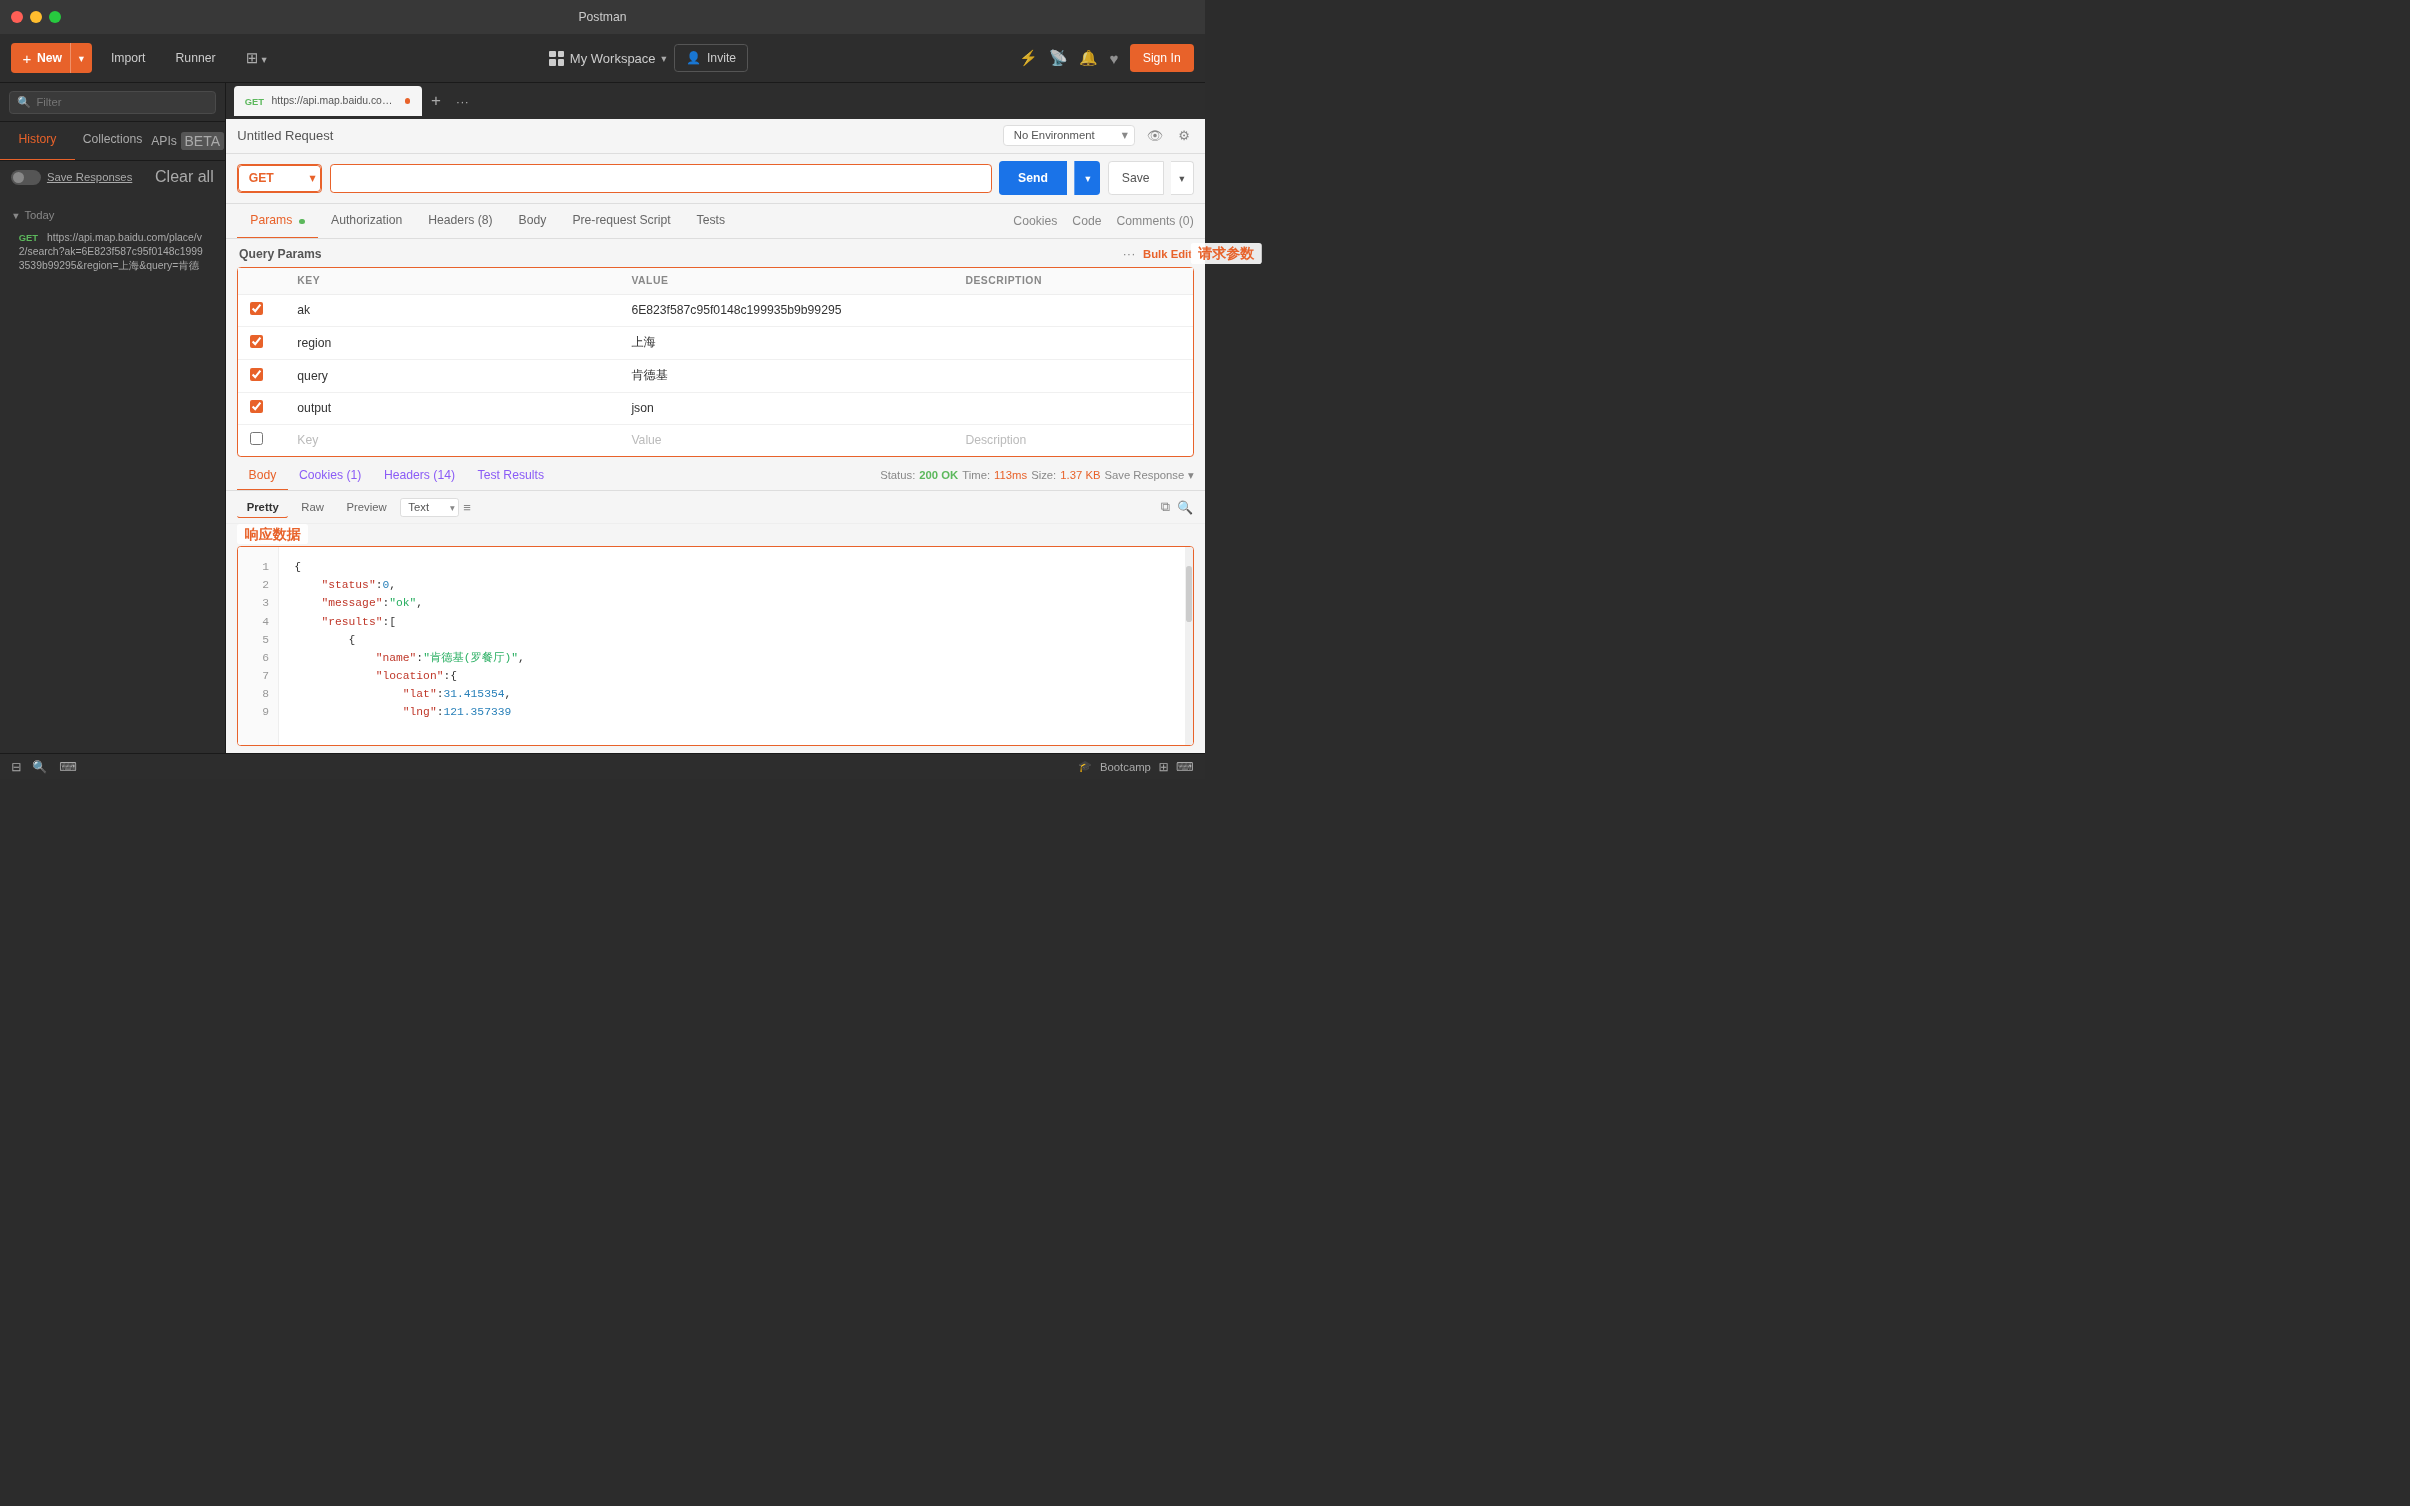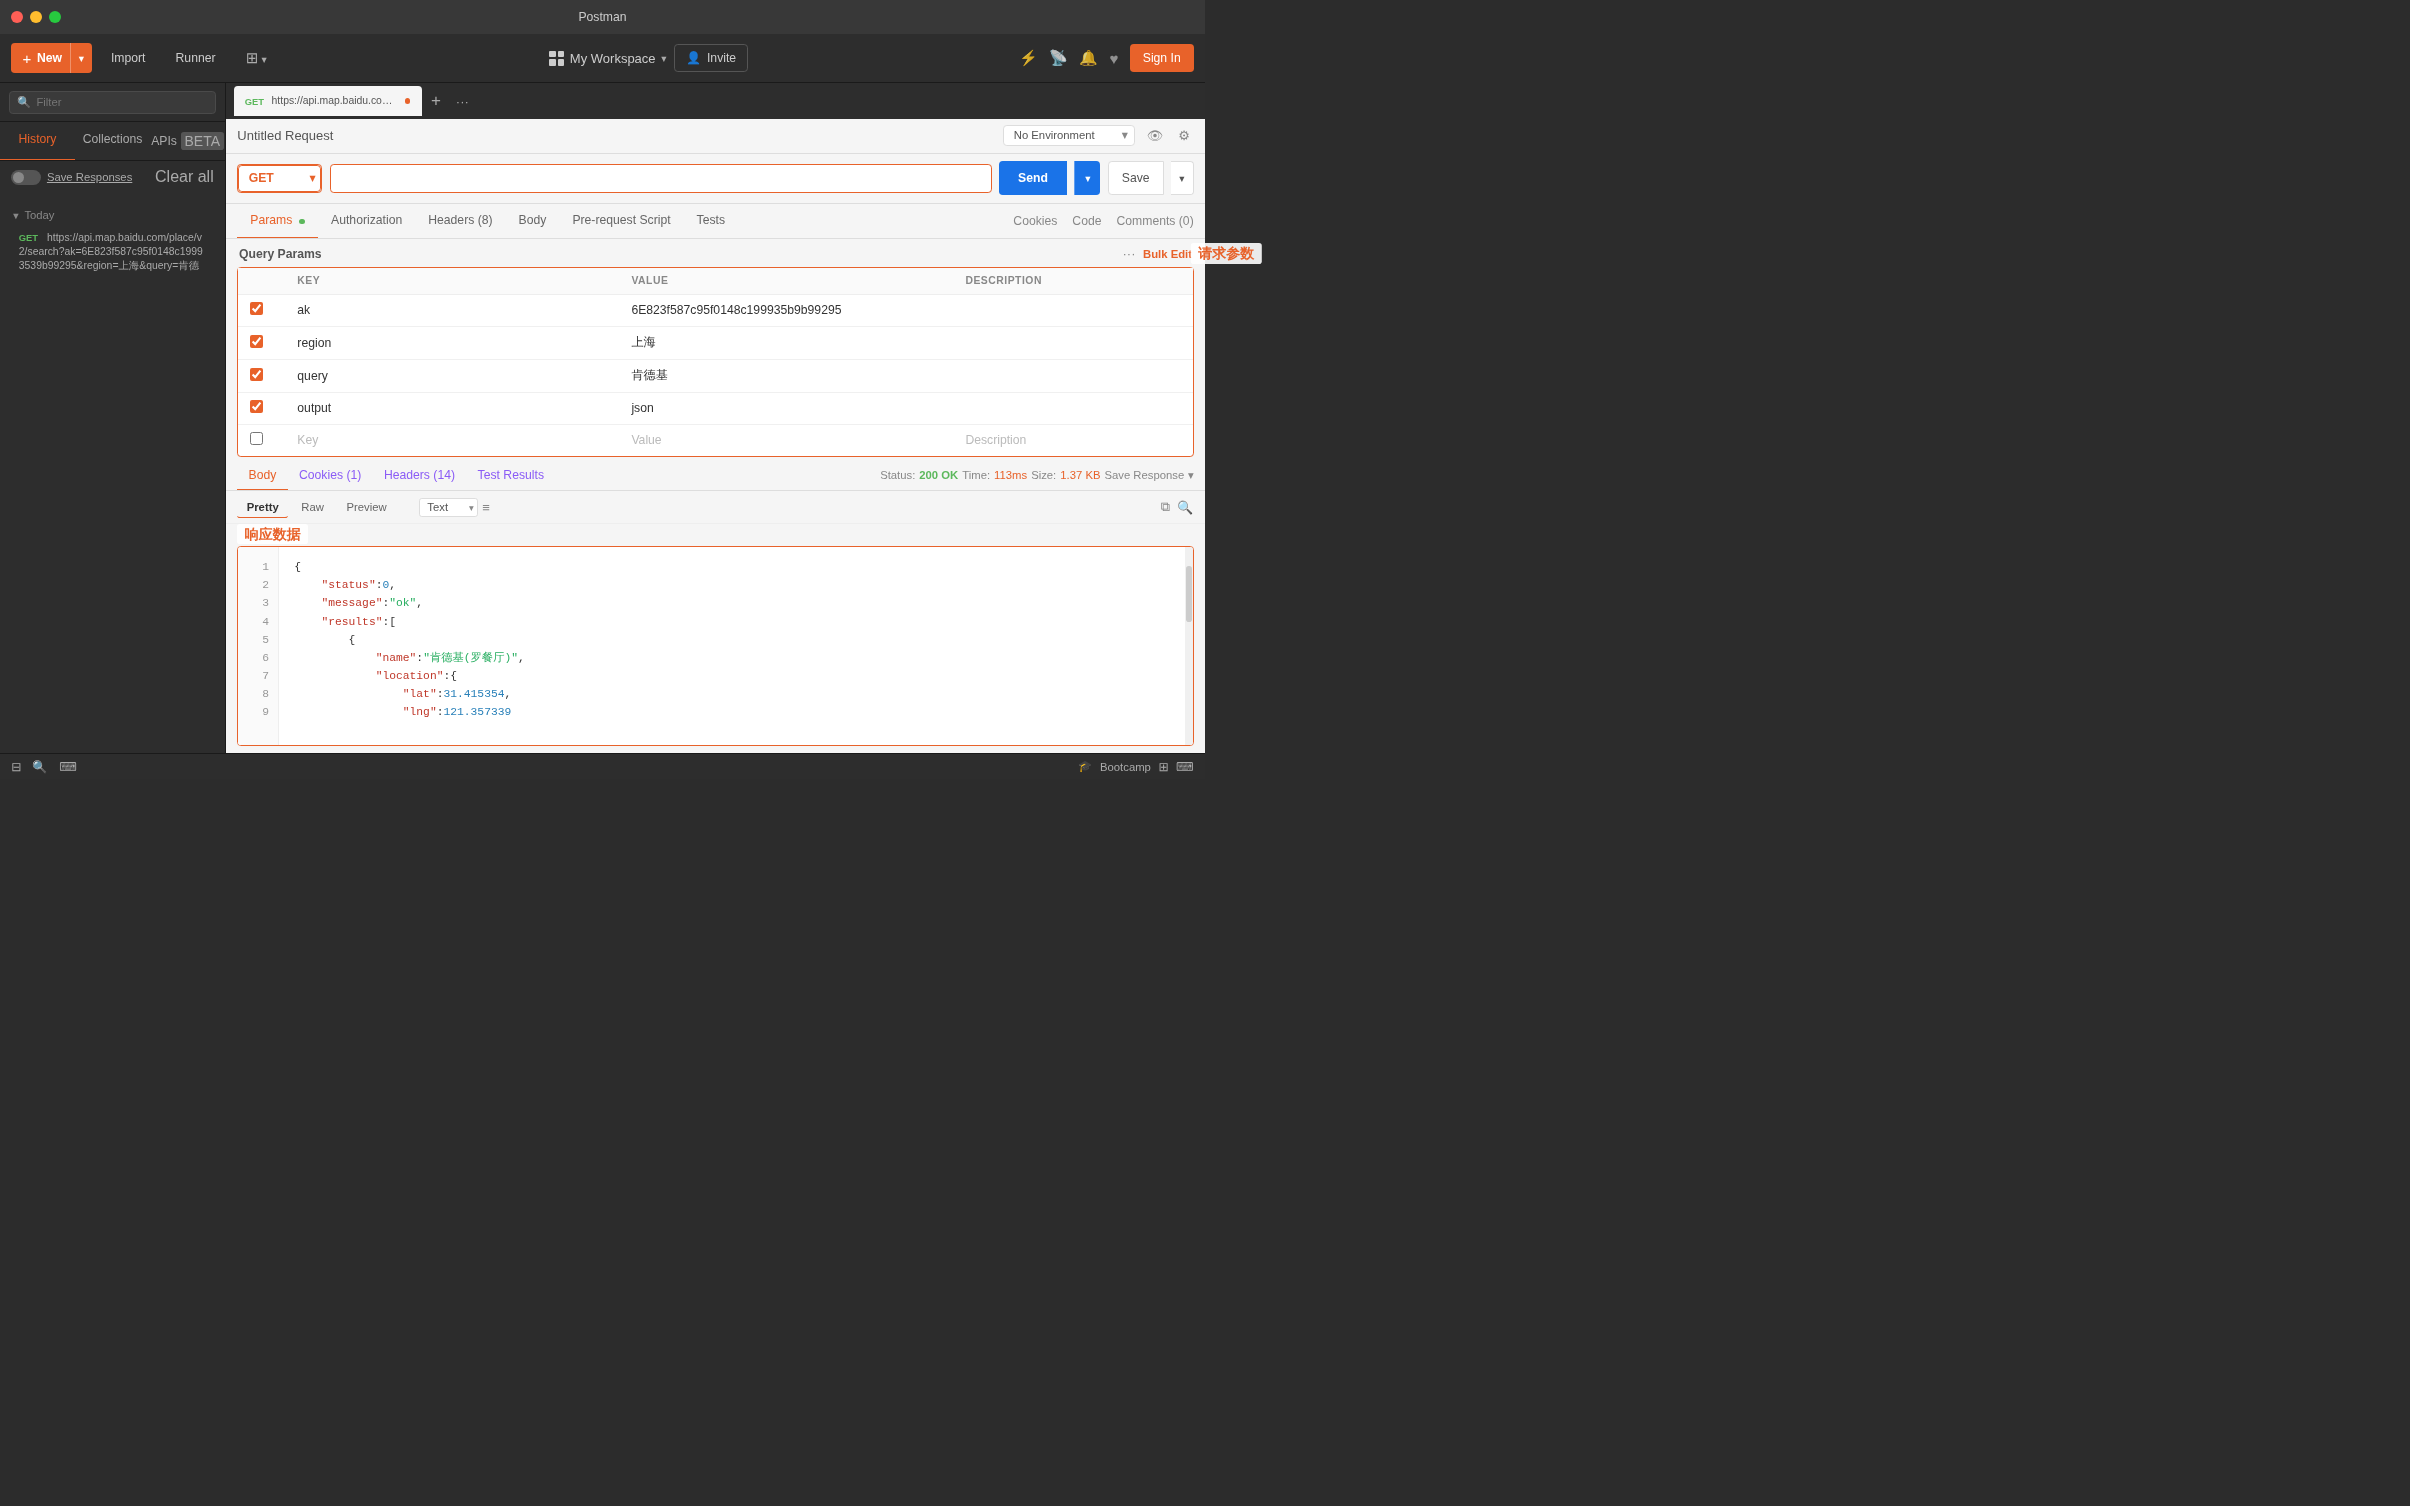--- a/index.html
+++ b/index.html
@@ -667,21 +667,20 @@
     }
     .format-type-select {
       background: white;
       border: 0.9px solid #ddd;
       border-radius: 2.8px;
       padding: 2.8px 19px 2.8px 7.5px;
       font-size: 11.3px;
       cursor: pointer;
       appearance: none;
       color: #555;
-      margin-left: 19px;
     }
     .format-type-wrap {
       position: relative;
     }
     .format-type-wrap::after {
       content: '▾';
       position: absolute;
       right: 4.7px;
       top: 50%;
       transform: translateY(-50%);

